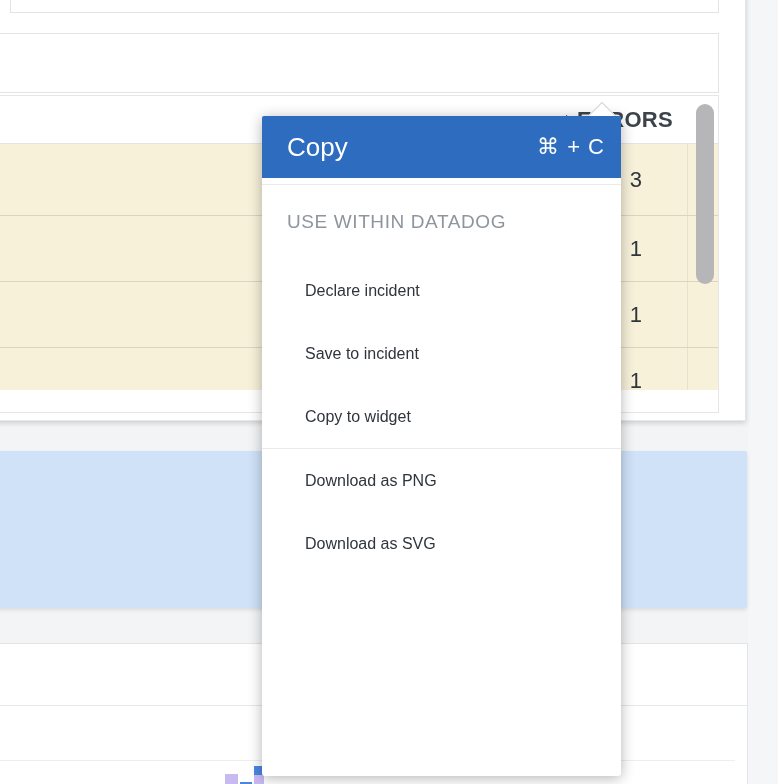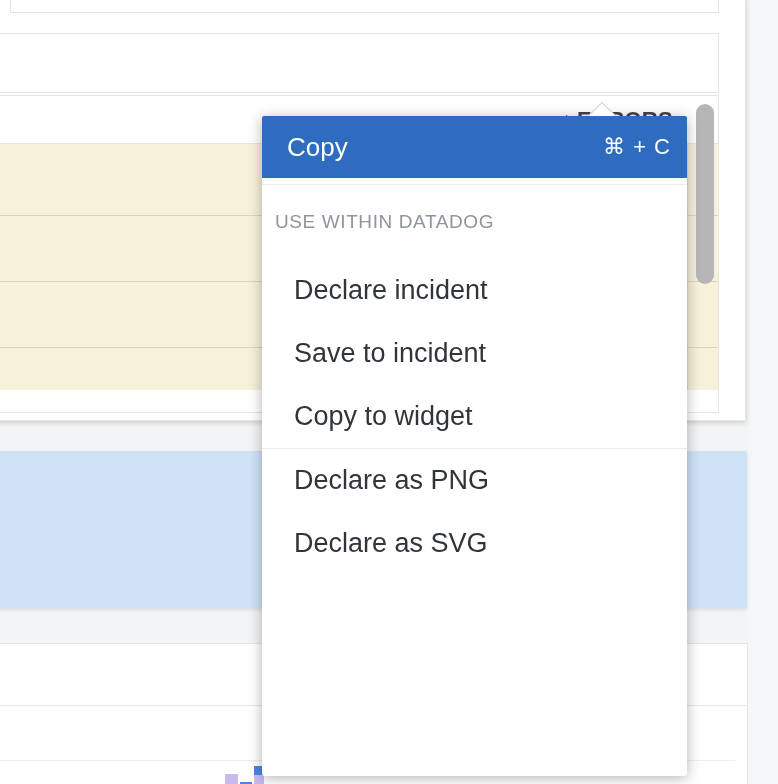--- a/index.html
+++ b/index.html
@@ -68,44 +68,44 @@
     background:#fff; border-top:1px solid #e2e4e6; border-right:1px solid #e2e4e6;
   }
   .bottom-divider { position:absolute; left:0; top:61px; width:758px; border-bottom:1px solid #e5e7e9; }
   .bottom-axis-line { position:absolute; left:0; top:116px; width:745px; border-bottom:1px solid #eceef0; }
   .mini-bar { position:absolute; }
   .mb-purple { background:#c9b9f1; }
   .mb-blue { background:#4a86e0; }
 
   
   .context-menu {
-    position:absolute; left:262px; top:116px; width:425px; height:660px;
+    position:absolute; left:262px; top:116px; width:359px; height:660px;
     background:#fff; border-radius:3px; box-shadow:0 2px 14px rgba(0,0,0,0.30);
     z-index:10; display:flex; flex-direction:column;
   }
   .caret-wrap { position:absolute; left:326px; top:-20px; width:28px; height:20px; overflow:hidden; }
   .caret {
     position:absolute; left:4px; top:10px; width:20px; height:20px;
     background:#fff; border:1px solid #d2d4d6; transform:rotate(45deg);
   }
   .menu-copy {
     height:62px; flex:0 0 62px; background:#2d6cbf; color:#fff;
     display:flex; align-items:center; padding:0 16px 0 25px;
     font-size:26px; border-radius:2px 2px 0 0;
   }
   .menu-copy .shortcut { margin-left:auto; font-size:22px; letter-spacing:1px; }
   .menu-gap { height:6px; flex:0 0 6px; }
   .menu-divider { height:1px; flex:0 0 1px; background:#e9eaeb; }
   .menu-section-header {
-    height:74px; flex:0 0 74px; display:flex; align-items:center; padding-left:13px;
+    height:74px; flex:0 0 74px; display:flex; align-items:center; padding-left:25px;
     color:#8e959c; font-size:19px; letter-spacing:0.6px;
   }
   .menu-item {
-    height:63px; flex:0 0 63px; display:flex; align-items:center; padding-left:32px;
-    color:#2f353b; font-size:27px; cursor:pointer;
+    height:63px; flex:0 0 63px; display:flex; align-items:center; padding-left:43px;
+    color:#2f353b; font-size:16px; cursor:pointer;
   }
 </style>
 </head>
 <body>
 
 <div class="page-right-bg"></div>
 
 <div class="top-card">
   <div class="box-a"></div>
   <div class="box-b"></div>
@@ -163,15 +163,15 @@
   <div class="menu-gap"></div>
   <div class="menu-divider"></div>
 
   <div class="menu-section-header">USE WITHIN DATADOG</div>
   <div class="menu-item">Declare incident</div>
   <div class="menu-item">Save to incident</div>
   <div class="menu-item">Copy to widget</div>
 
   <div class="menu-divider"></div>
 
-  <div class="menu-item">Declare as PNG</div>
-  <div class="menu-item">Declare as SVG</div>
+  <div class="menu-item">Download as PNG</div>
+  <div class="menu-item">Download as SVG</div>
 </div>
 
 </body></html>

